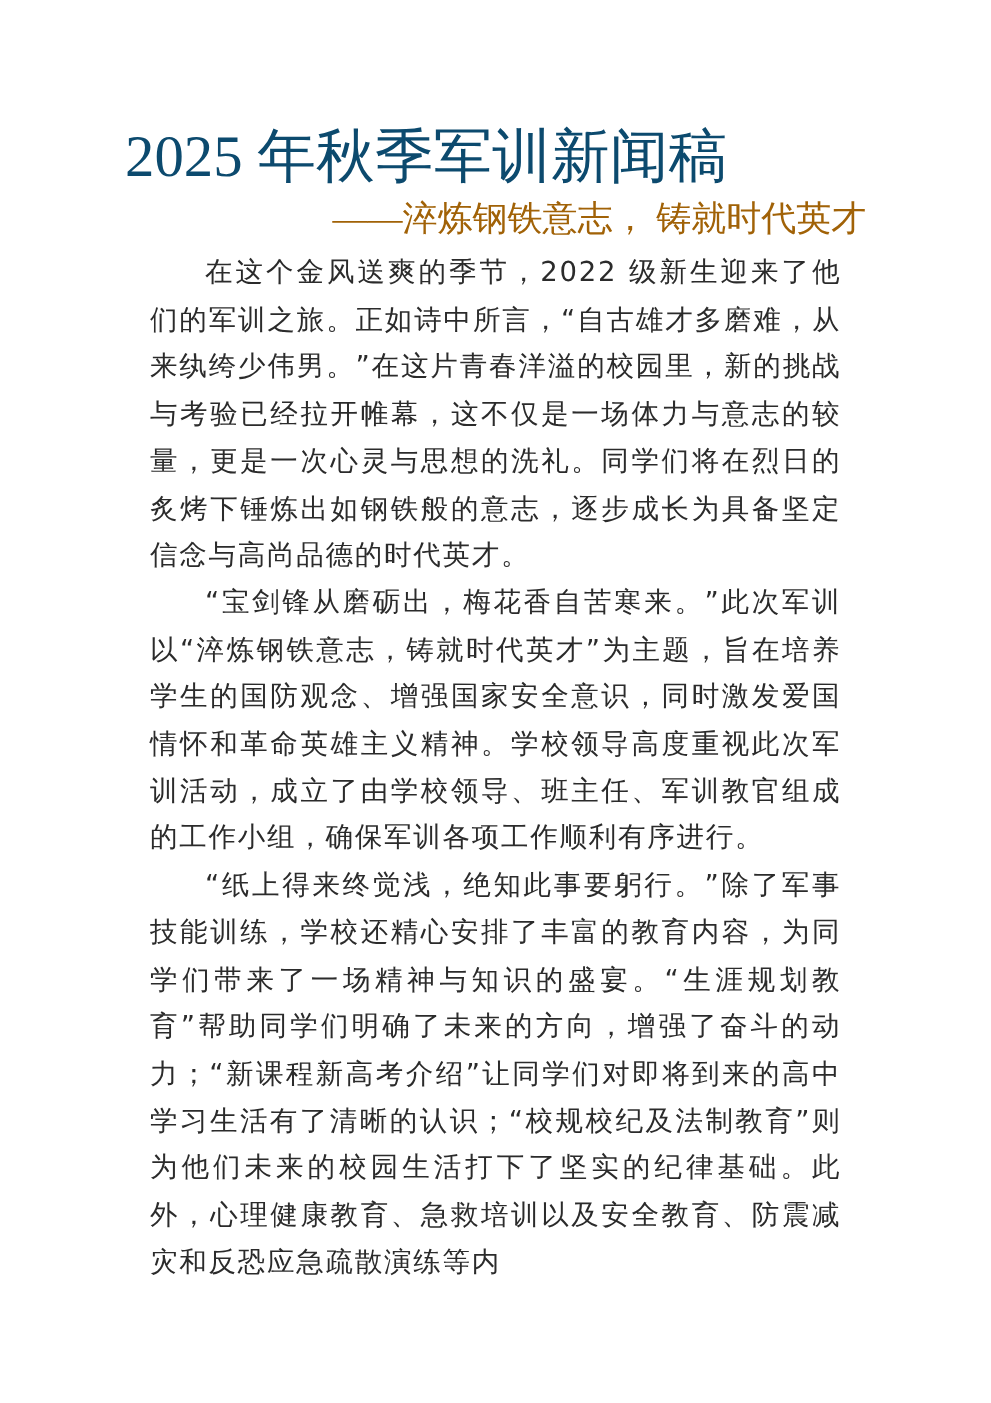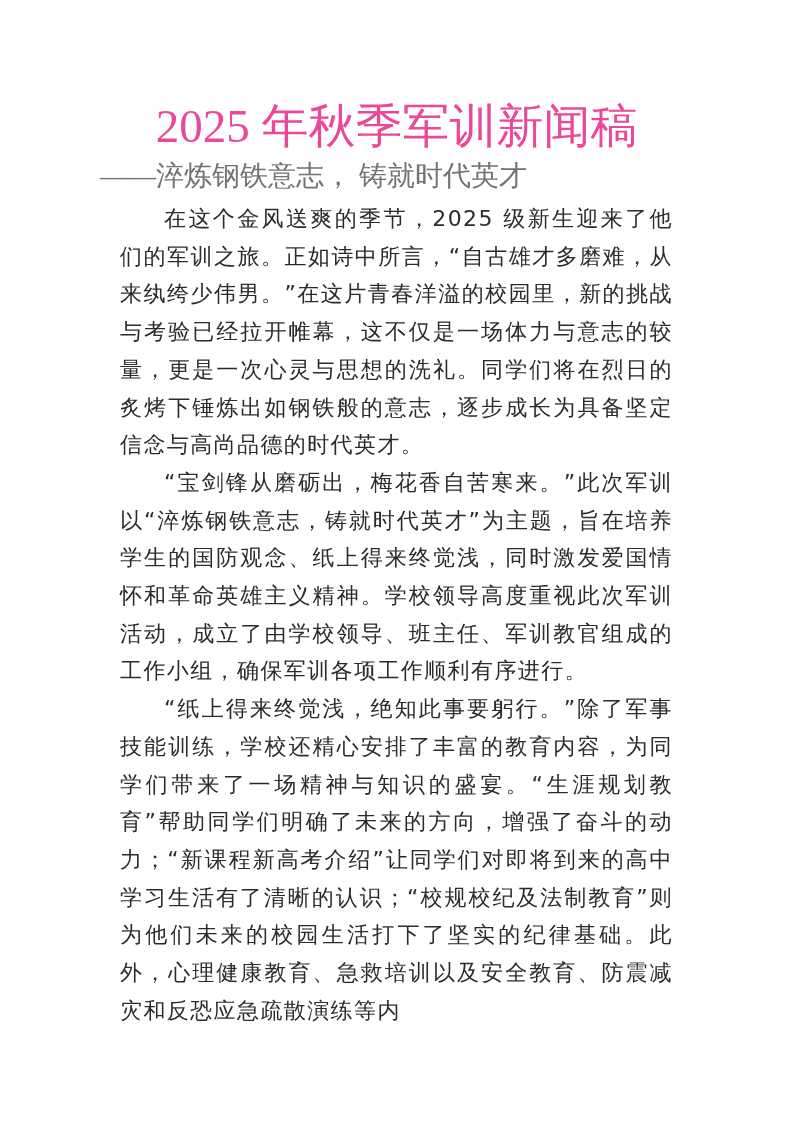--- a/index.html
+++ b/index.html
@@ -19,38 +19,38 @@
       position: absolute;
       left: 120px;
       top: 0;
       width: 553px;
     }
     .title {
       position: absolute;
       left: -20px;
       width: 593px;
       top: 96px;
-      text-align: center;
+      text-align: left;
       font-family: "Liberation Serif", "DejaVu Serif", serif;
       font-size: 47px;
       line-height: 60px;
-      color: #ec4899;
+      color: #0c4a6e;
       white-space: nowrap;
       letter-spacing: 0px;
     }
     .subtitle {
       position: absolute;
       left: -20px;
       width: 593px;
       top: 156px;
-      text-align: left;
+      text-align: right;
       font-family: "Liberation Serif", "DejaVu Serif", serif;
       font-size: 28px;
       line-height: 40px;
-      color: #737373;
+      color: #a16207;
       white-space: nowrap;
     }
     .body {
       position: absolute;
       left: 0;
       top: 200px;
       width: 553px;
     }
     .para {
       margin: 0;
@@ -79,17 +79,17 @@
     }
   </style>
 </head>
 <body>
 
 <div class="page">
   <div class="title">2025 年秋季军训新闻稿</div>
   <div class="subtitle">——淬炼钢铁意志， 铸就时代英才</div>
 
   <div class="body">
-    <p class="para">在这个金风送爽的季节，2025 级新生迎来了他们的军训之旅。正如诗中所言，“自古雄才多磨难，从来纨绔少伟男。”在这片青春洋溢的校园里，新的挑战与考验已经拉开帷幕，这不仅是一场体力与意志的较量，更是一次心灵与思想的洗礼。同学们将在烈日的炙烤下锤炼出如钢铁般的意志，逐步成长为具备坚定信念与高尚品德的时代英才。</p>
-    <p class="para">“宝剑锋从磨砺出，梅花香自苦寒来。”此次军训以“淬炼钢铁意志，铸就时代英才”为主题，旨在培养学生的国防观念、纸上得来终觉浅，同时激发爱国情怀和革命英雄主义精神。学校领导高度重视此次军训活动，成立了由学校领导、班主任、军训教官组成的工作小组，确保军训各项工作顺利有序进行。</p>
+    <p class="para">在这个金风送爽的季节，2022 级新生迎来了他们的军训之旅。正如诗中所言，“自古雄才多磨难，从来纨绔少伟男。”在这片青春洋溢的校园里，新的挑战与考验已经拉开帷幕，这不仅是一场体力与意志的较量，更是一次心灵与思想的洗礼。同学们将在烈日的炙烤下锤炼出如钢铁般的意志，逐步成长为具备坚定信念与高尚品德的时代英才。</p>
+    <p class="para">“宝剑锋从磨砺出，梅花香自苦寒来。”此次军训以“淬炼钢铁意志，铸就时代英才”为主题，旨在培养学生的国防观念、增强国家安全意识，同时激发爱国情怀和革命英雄主义精神。学校领导高度重视此次军训活动，成立了由学校领导、班主任、军训教官组成的工作小组，确保军训各项工作顺利有序进行。</p>
     <p class="para">“纸上得来终觉浅，绝知此事要躬行。”除了军事技能训练，学校还精心安排了丰富的教育内容，为同学们带来了一场精神与知识的盛宴。“生涯规划教育”帮助同学们明确了未来的方向，增强了奋斗的动力；“新课程新高考介绍”让同学们对即将到来的高中学习生活有了清晰的认识；“校规校纪及法制教育”则为他们未来的校园生活打下了坚实的纪律基础。此外，心理健康教育、急救培训以及安全教育、防震减灾和反恐应急疏散演练等内</p>
   </div>
 </div>
 
 </body></html>

